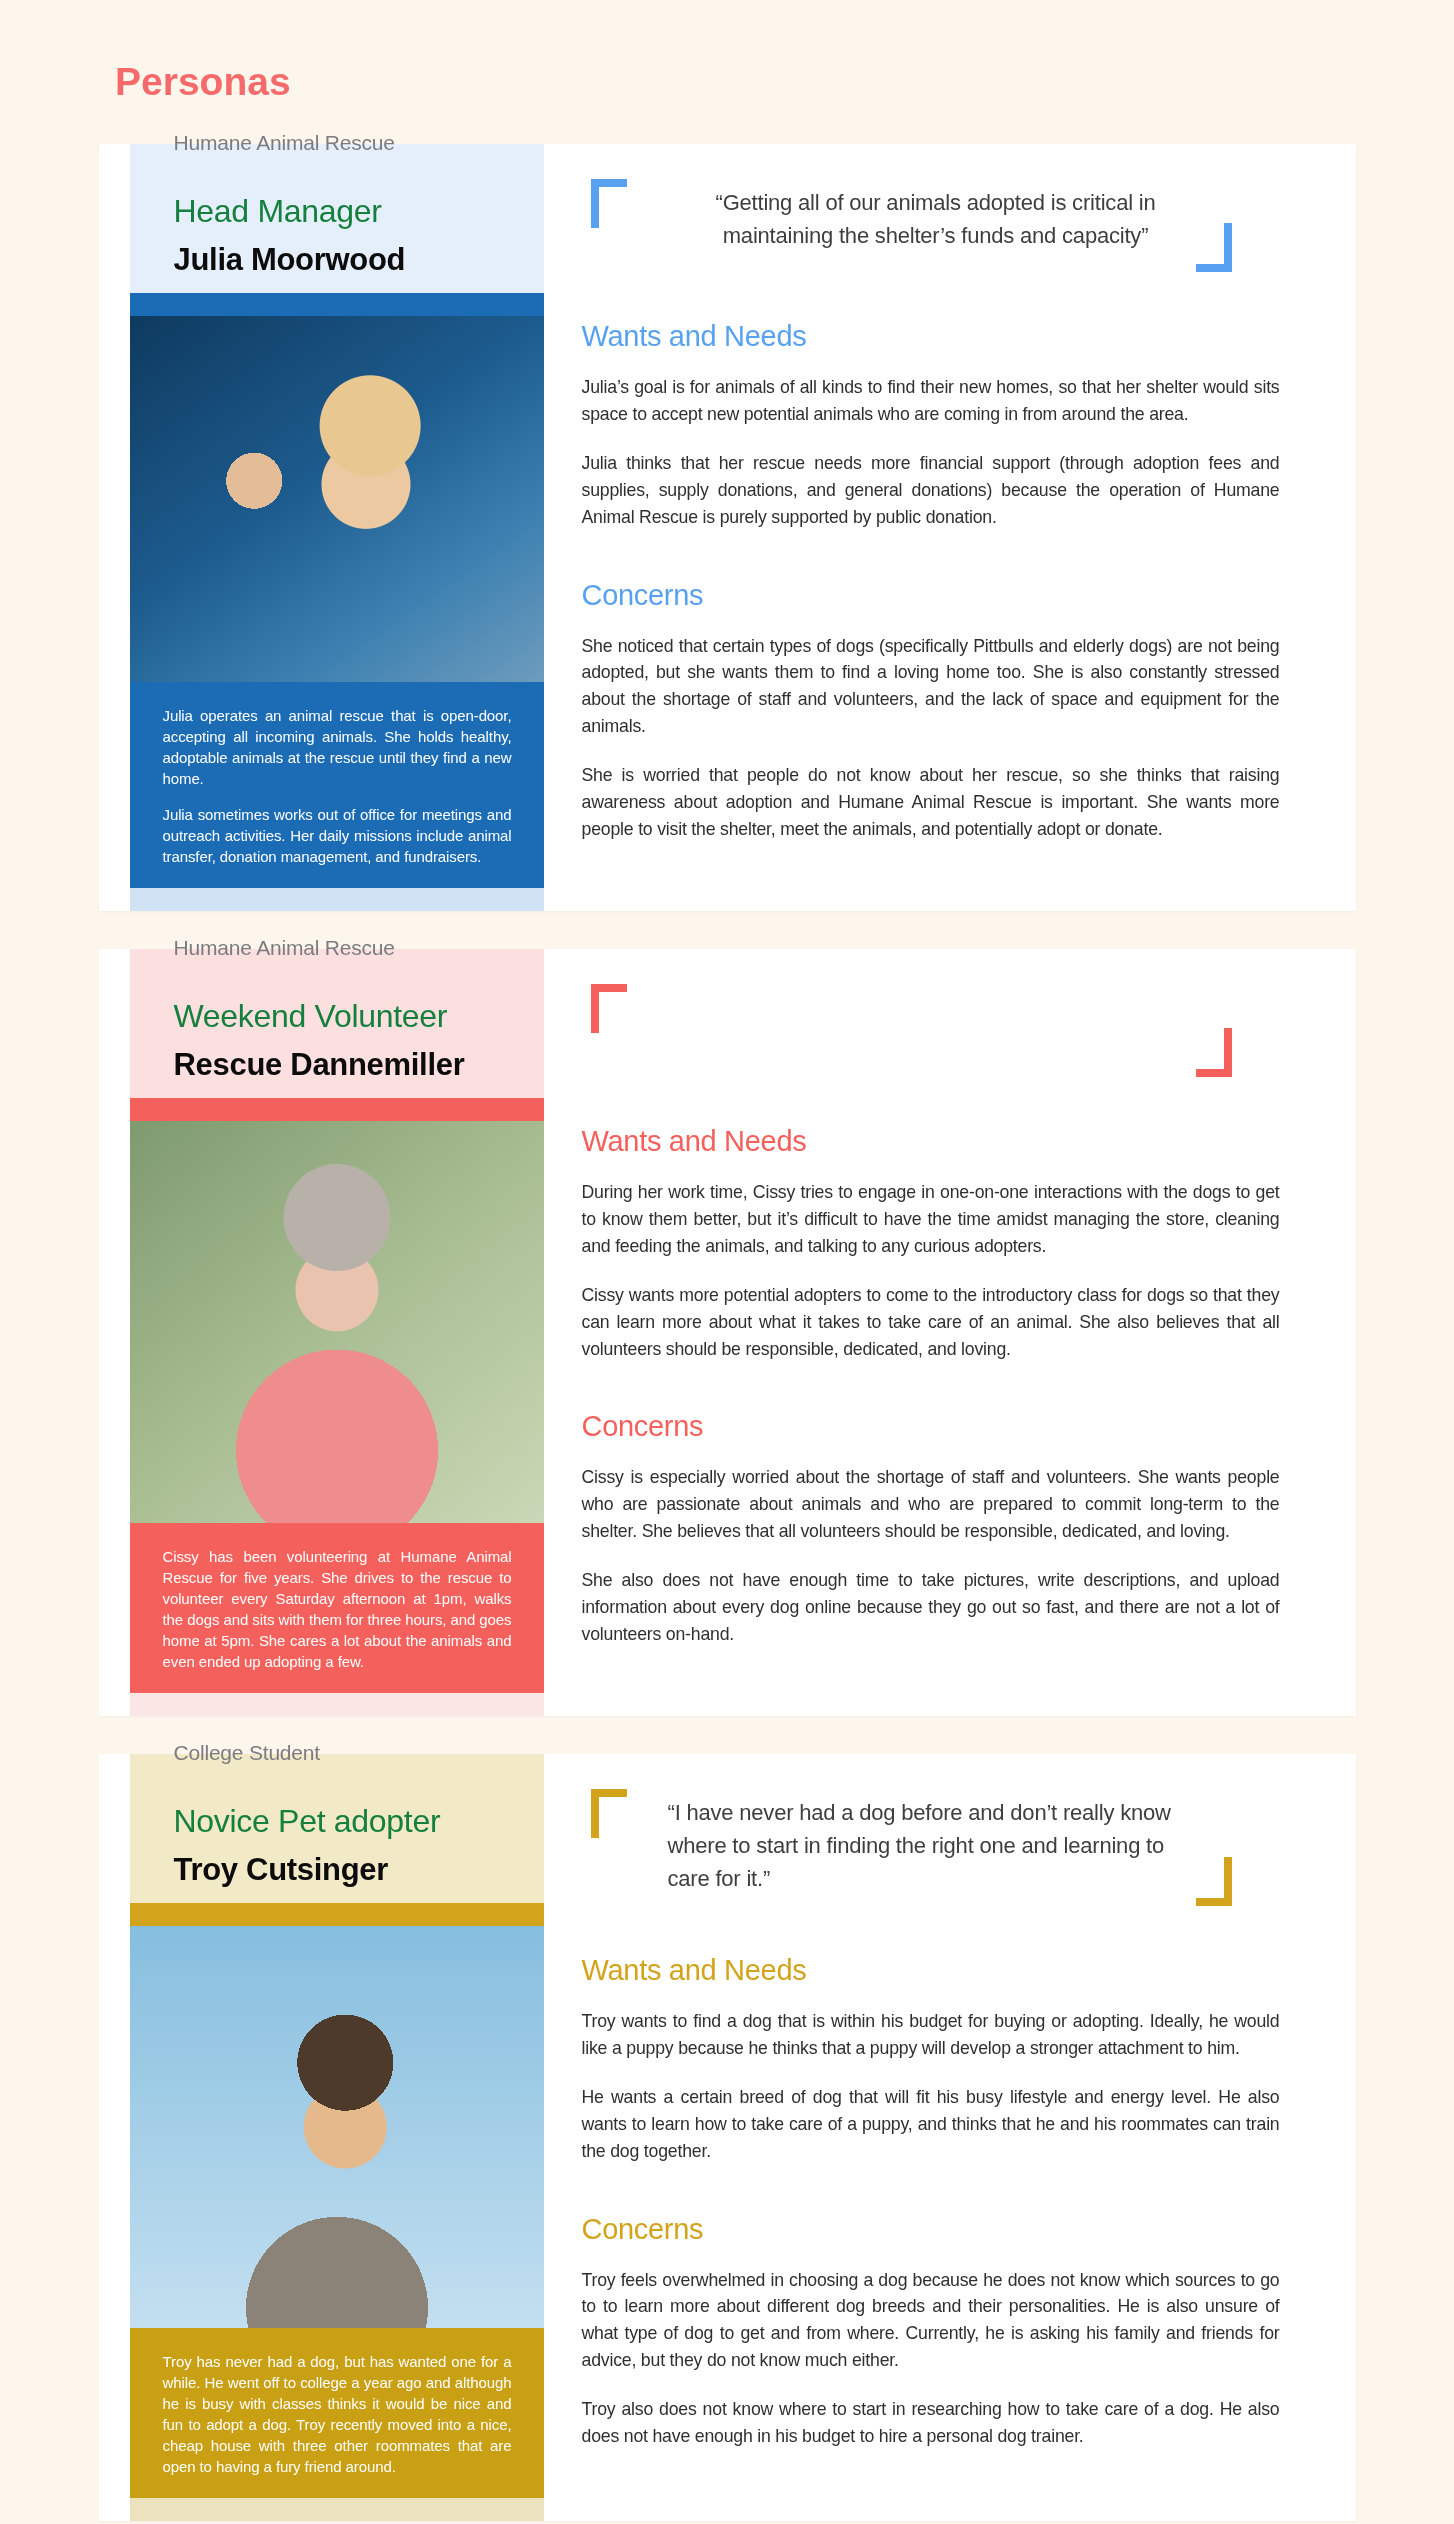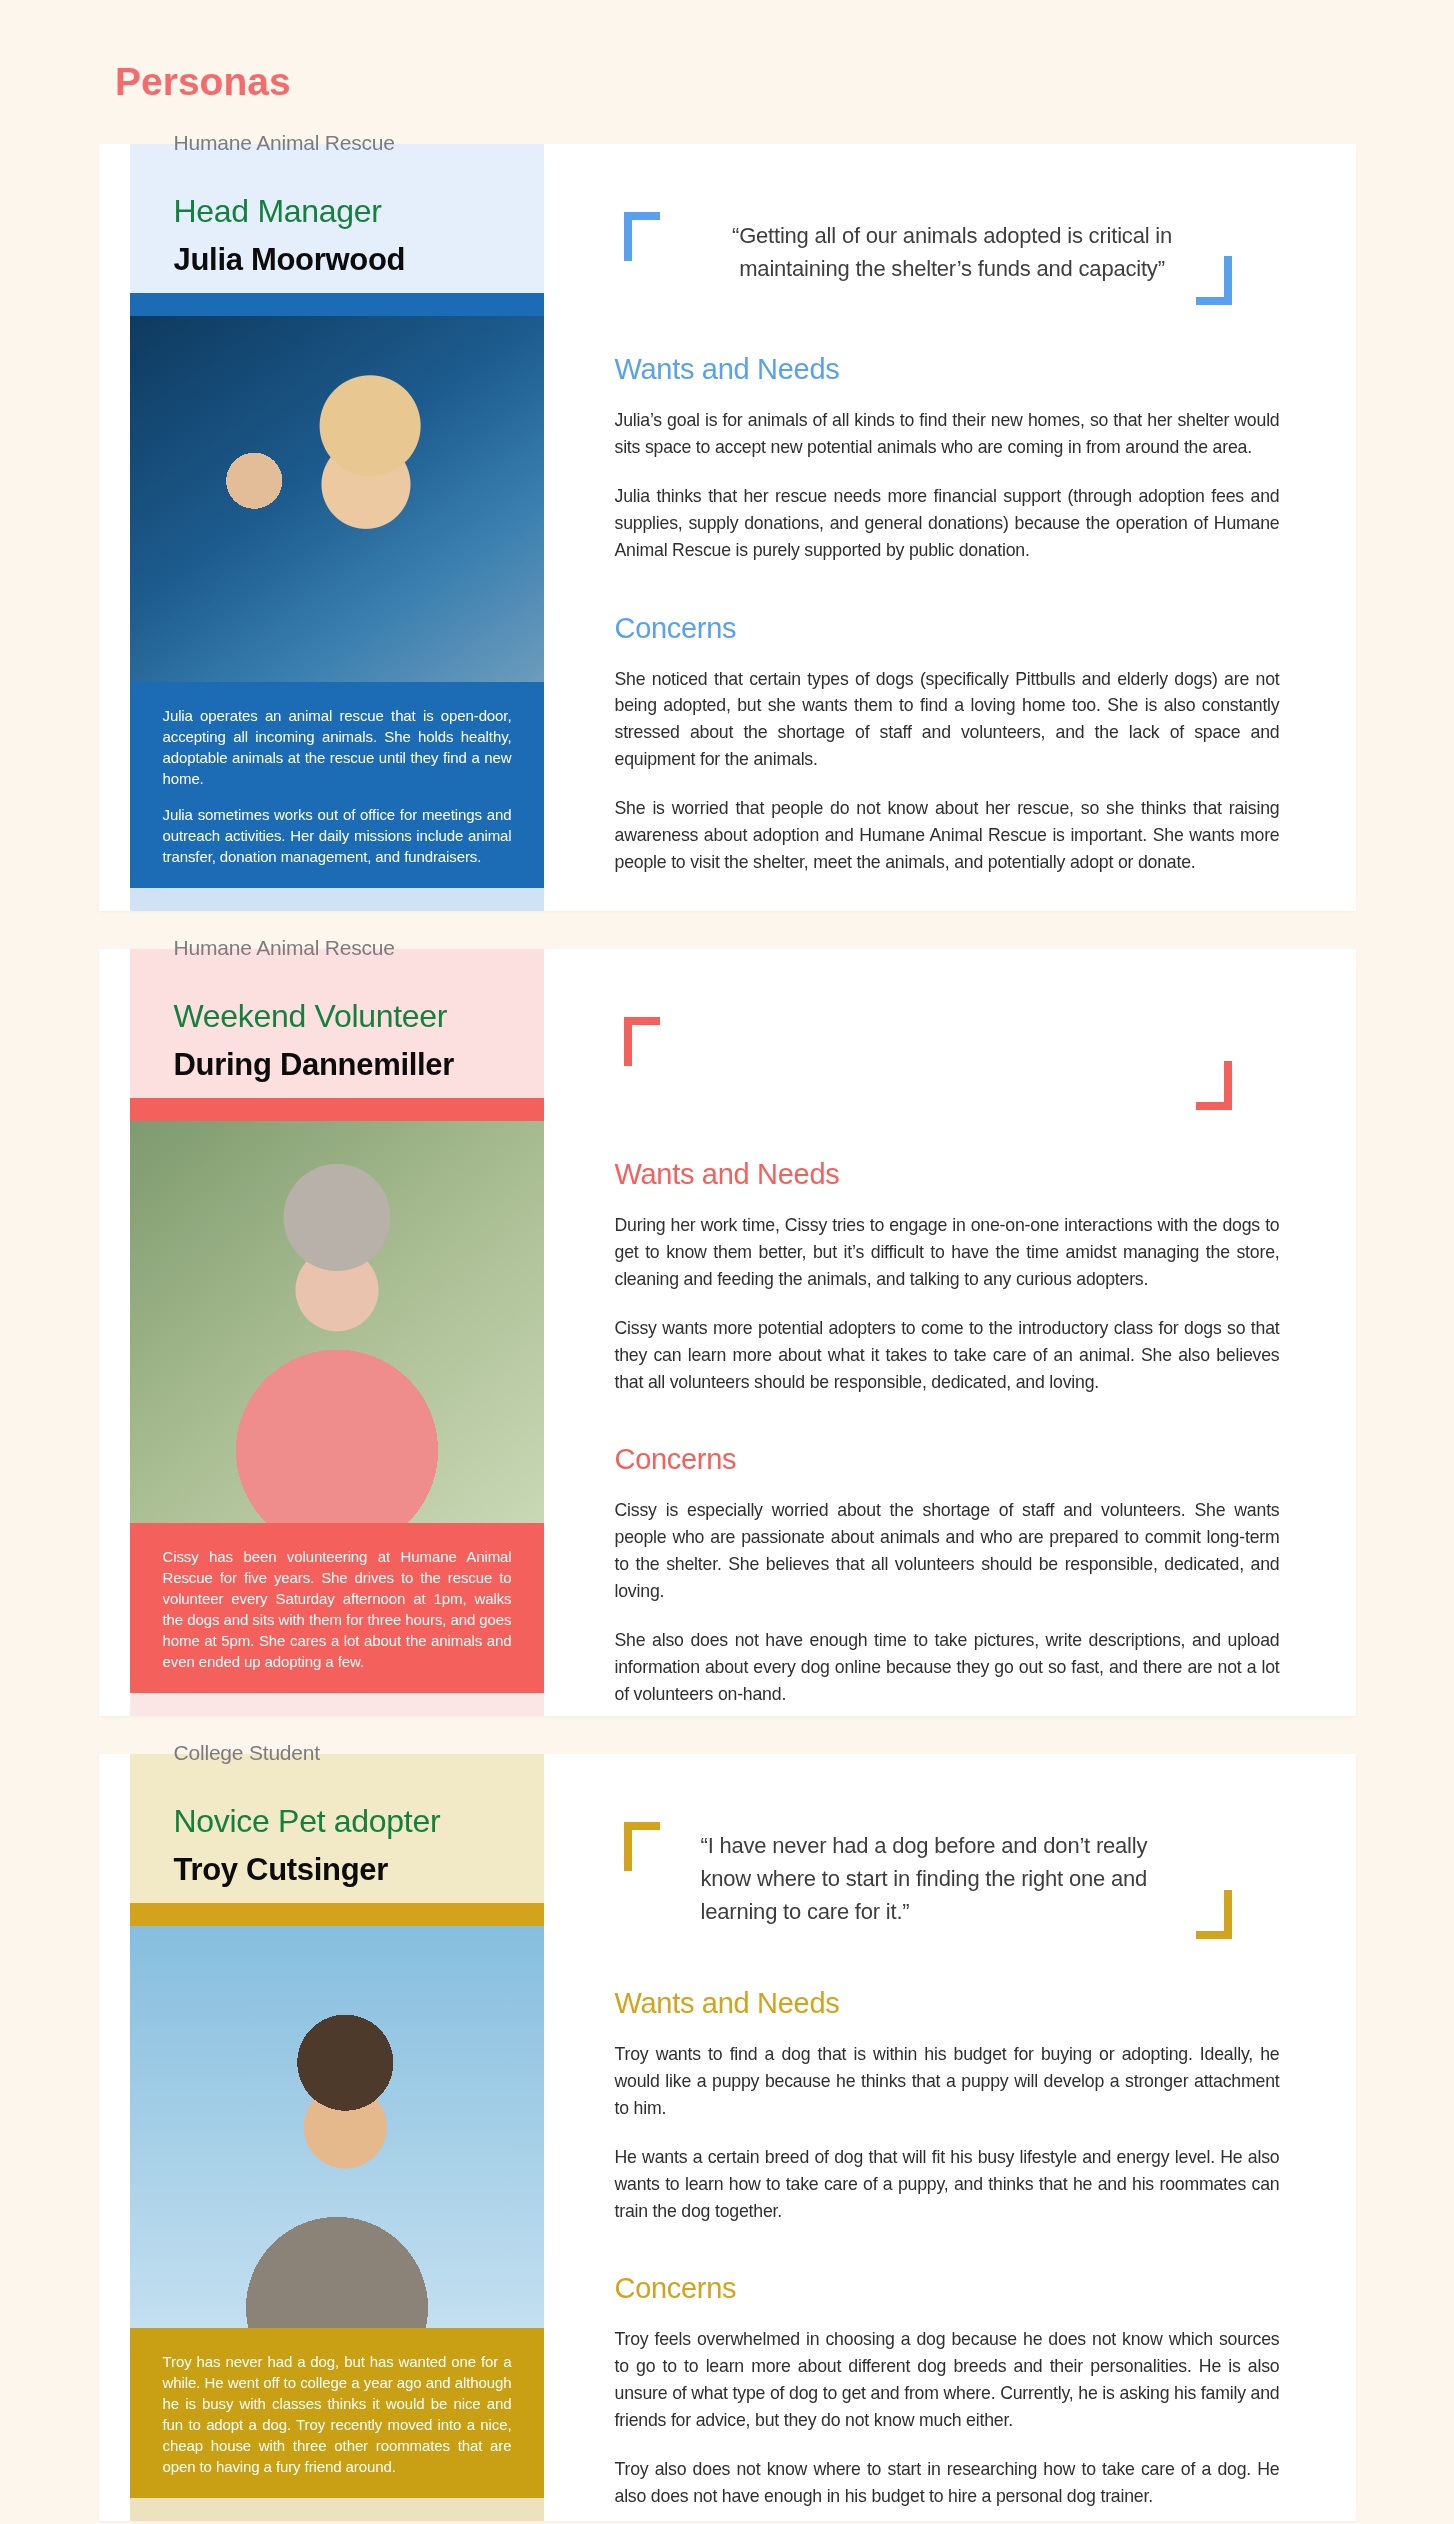--- a/index.html
+++ b/index.html
@@ -80,21 +80,21 @@
     color: #ffffff;
     padding: 23px 32px 21px 33px;
     font-size: 15px;
     line-height: 1.4;
     text-align: justify;
     letter-spacing: -0.1px;
   }
   .bio p + p { margin-top: 15px; }
   .side-foot { height: 23px; flex: 0 0 23px; background: var(--strip, #eee); }
   
-  .content { flex: 1 1 auto; padding: 44px 76px 0 38px; margin-left: 33px; }
+  .content { flex: 1 1 auto; padding: 11px 76px 0 38px; }
   .quote {
     position: relative;
     padding: 31px 76px 20px 86px;
     min-height: 126px;
   }
   .quote-text {
     font-size: 22px;
     line-height: 1.5;
     color: #3e3e3e;
     letter-spacing: -0.2px;
@@ -157,21 +157,21 @@
       <p class="body">She noticed that certain types of dogs (specifically Pittbulls and elderly dogs) are not being adopted, but she wants them to find a loving home too. She is also constantly stressed about the shortage of staff and volunteers, and the lack of space and equipment for the animals.</p>
       <p class="body">She is worried that people do not know about her rescue, so she thinks that raising awareness about adoption and Humane Animal Rescue is important. She wants more people to visit the shelter, meet the animals, and potentially adopt or donate.</p>
     </div>
   </section>
 
   <section class="card c2" style="--tint: #fcdfdf; --accent: #f4605b; --bio: #f4605b; --strip: #fbe6e6; --head: #f4605b; --bk: #f4605b;">
     <aside class="sidebar">
       <div class="side-head">
         <div class="org">Humane Animal Rescue</div>
         <div class="role">Weekend Volunteer</div>
-        <div class="name">During Dannemiller</div>
+        <div class="name">Rescue Dannemiller</div>
       </div>
       <div class="accent-bar"></div>
       <div class="photo"></div>
       <div class="bio">
         <p>Cissy has been volunteering at Humane Animal Rescue for five years. She drives to the rescue to volunteer every Saturday afternoon at 1pm, walks the dogs and sits with them for three hours, and goes home at 5pm. She cares a lot about the animals and even ended up adopting a few.</p>
       </div>
       <div class="side-foot"></div>
     </aside>
     <div class="content">
       <figure class="quote">

